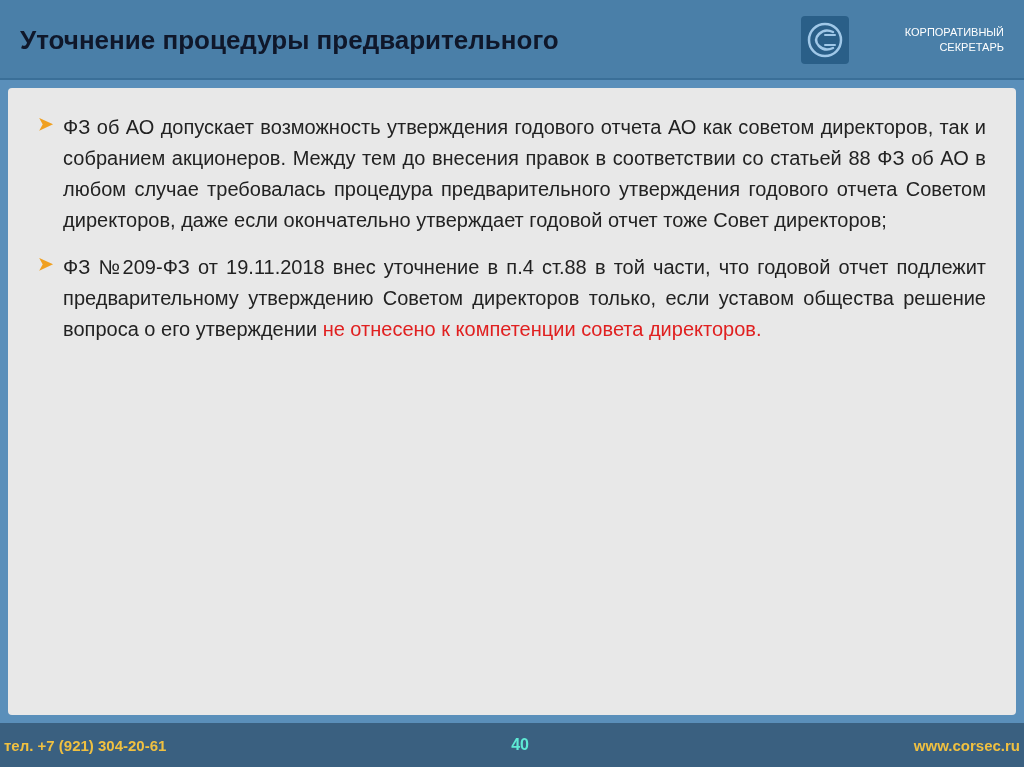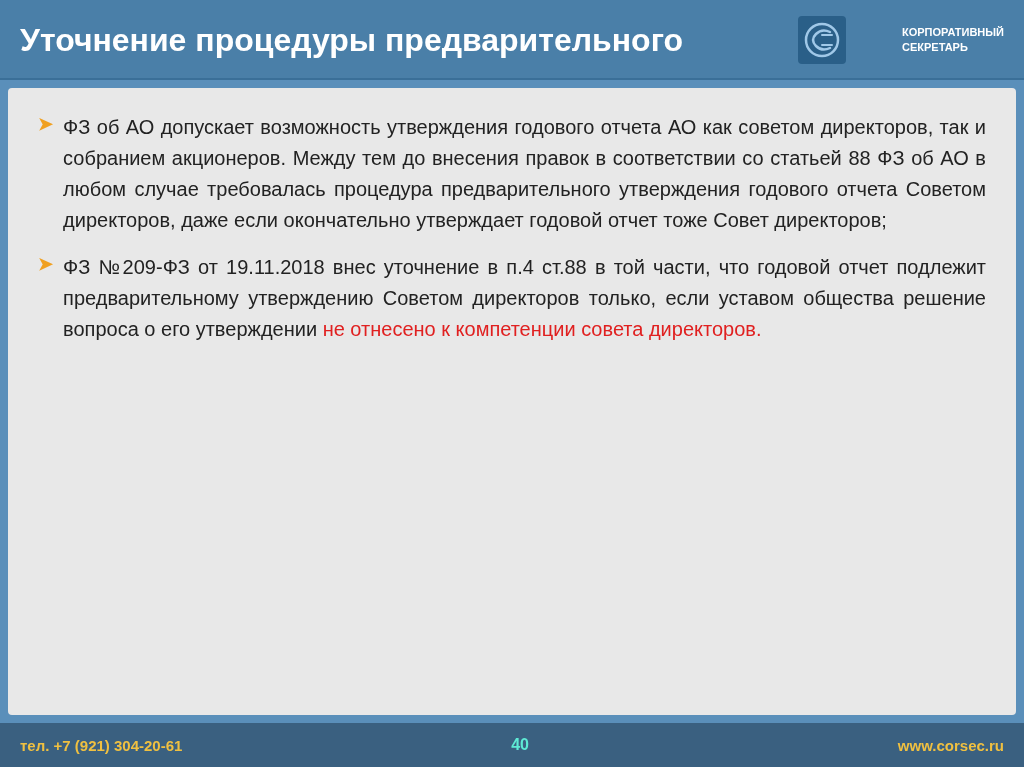--- a/index.html
+++ b/index.html
@@ -19,22 +19,22 @@
       background: #4a7fa8;
       display: flex;
       align-items: center;
       justify-content: space-between;
       padding: 10px 20px 8px 20px;
       min-height: 80px;
       border-bottom: 2px solid #3a6f98;
     }
 
     .header-title {
-      color: #ffffff;
-      font-size: 32px;
+      color: #0f172a;
+      font-size: 26px;
       font-weight: bold;
       line-height: 1.25;
       flex: 1;
     }
 
     .logo-area {
       display: flex;
       align-items: center;
       margin-left: 20px;
     }
@@ -51,23 +51,23 @@
     }
 
     .logo-icon svg {
       width: 36px;
       height: 36px;
     }
 
     .logo-text {
       color: white;
       font-size: 11px;
-      font-weight: bold;
+      font-weight: normal;
       line-height: 1.4;
-      text-align: left;
+      text-align: right;
       text-transform: uppercase;
       margin-left: 48px;
     }
 
     
     .main-content {
       flex: 1;
       background: #e8e8e8;
       margin: 8px;
       border-radius: 4px;
@@ -103,21 +103,21 @@
       color: #e02020;
       font-weight: normal;
     }
 
     
     .footer {
       background: #3a6080;
       display: flex;
       align-items: center;
       justify-content: space-between;
-      padding: 10px 20px;
+      padding: 10px 4px;
       min-height: 44px;
     }
 
     .footer-phone {
       color: #f0c040;
       font-size: 15px;
       font-weight: bold;
     }
 
     .footer-page {

